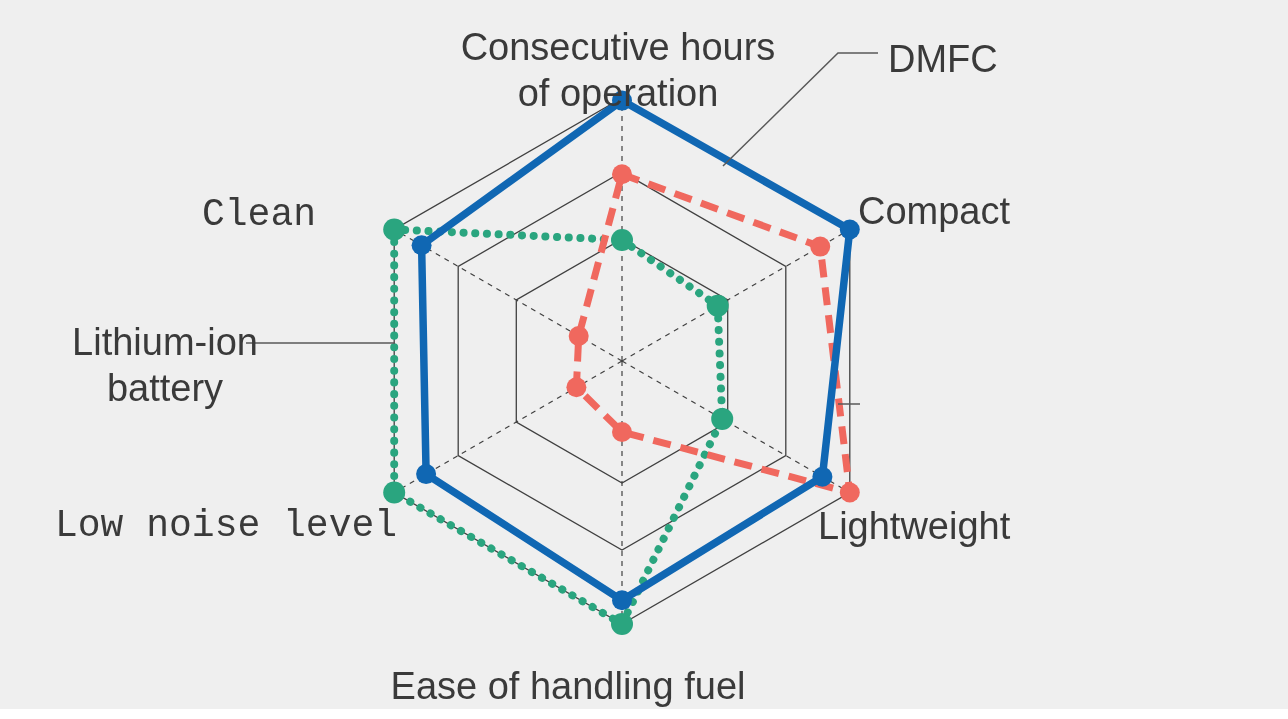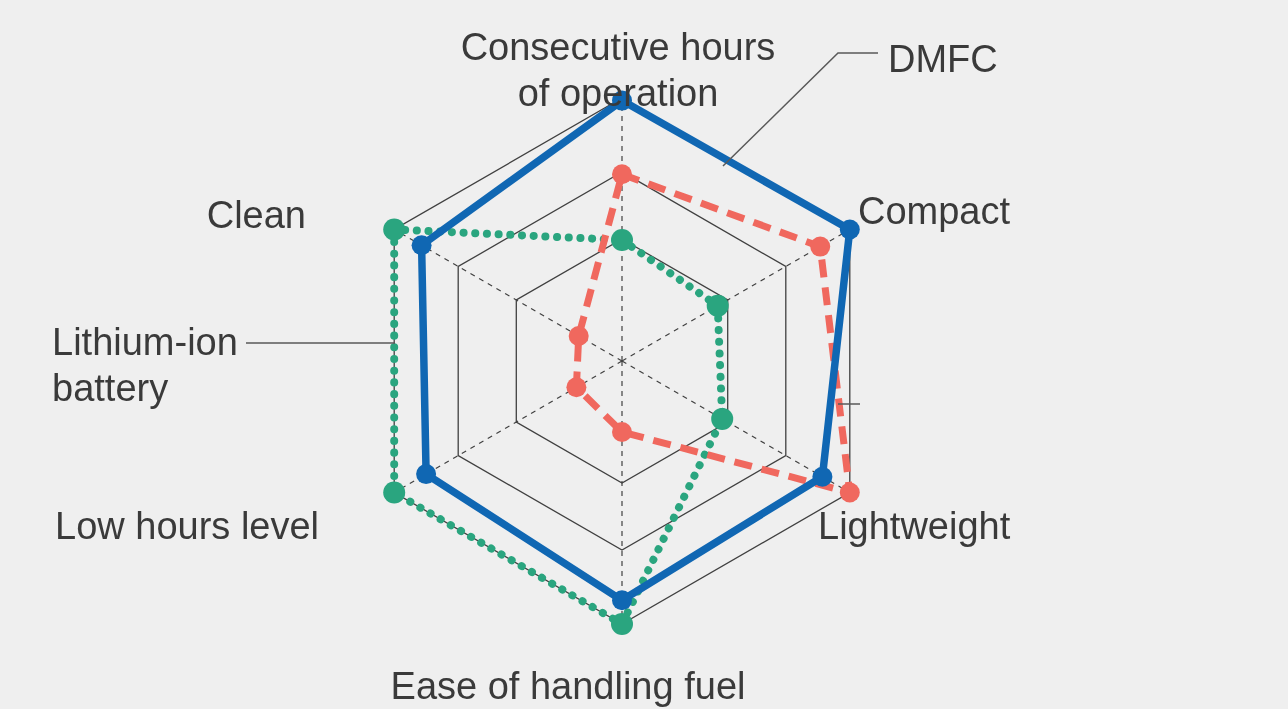--- a/index.html
+++ b/index.html
@@ -12,23 +12,24 @@
     position:relative;width:1288px;height:719px;background:#efefef;
   }
   #chart-svg{position:absolute;left:0;top:0;width:1288px;height:719px;}
   .lbl{
     position:absolute;
     font-size:38px;
     line-height:1.22;
     color:#3a3a3a;
     font-weight:400;
     letter-spacing:0px;
+    text-align:center;
   }
   .center{text-align:center;}
-  .right{text-align:right;}
+  .right{text-align:right;font-family:Liberation Mono, monospace;}
   .nowrap{white-space:nowrap;}
   .bottom-strip{
     position:absolute;left:0;top:709px;width:1288px;height:10px;background:#ffffff;
   }
 </style>
 </head>
 <body style="background: rgb(239, 239, 239);">
 
 <div class="stage">
 
@@ -75,23 +76,23 @@
     </svg>
 
   <div class="lbl center" style="left: 453px; top: 8px; width: 330px; color: rgb(58, 58, 58); margin-top: 16px;">Consecutive hours of operation</div>
 
   <div class="lbl nowrap" style="left: 858px; top: 188px; color: rgb(58, 58, 58);">Compact</div>
 
   <div class="lbl nowrap" style="left: 818px; top: 503px; color: rgb(58, 58, 58);">Lightweight</div>
 
   <div class="lbl center nowrap" style="left: 348px; top: 640px; width: 440px; color: rgb(58, 58, 58); margin-top: 23px;">Ease of handling fuel</div>
 
-  <div class="lbl right nowrap" style="left: 55px; top: 503px; width: 255px; color: rgb(58, 58, 58);">Low hours level</div>
+  <div class="lbl right nowrap" style="left: 55px; top: 503px; width: 255px; color: rgb(58, 58, 58);">Low noise level</div>
 
   <div class="lbl right nowrap" style="left: 202px; top: 192px; width: 104px; color: rgb(58, 58, 58);">Clean</div>
 
   <div class="lbl nowrap" style="left: 888px; top: 36px; color: rgb(58, 58, 58);">DMFC</div>
 
 
-  <div class="lbl" style="left: 52px; top: 319px; width: 210px; color: rgb(58, 58, 58);">Lithium-ion battery</div>
+  <div class="lbl" style="left: 60px; top: 319px; width: 210px; color: rgb(58, 58, 58);">Lithium-ion battery</div>
 
   <div class="bottom-strip"></div>
 </div>
 
 </body></html>

